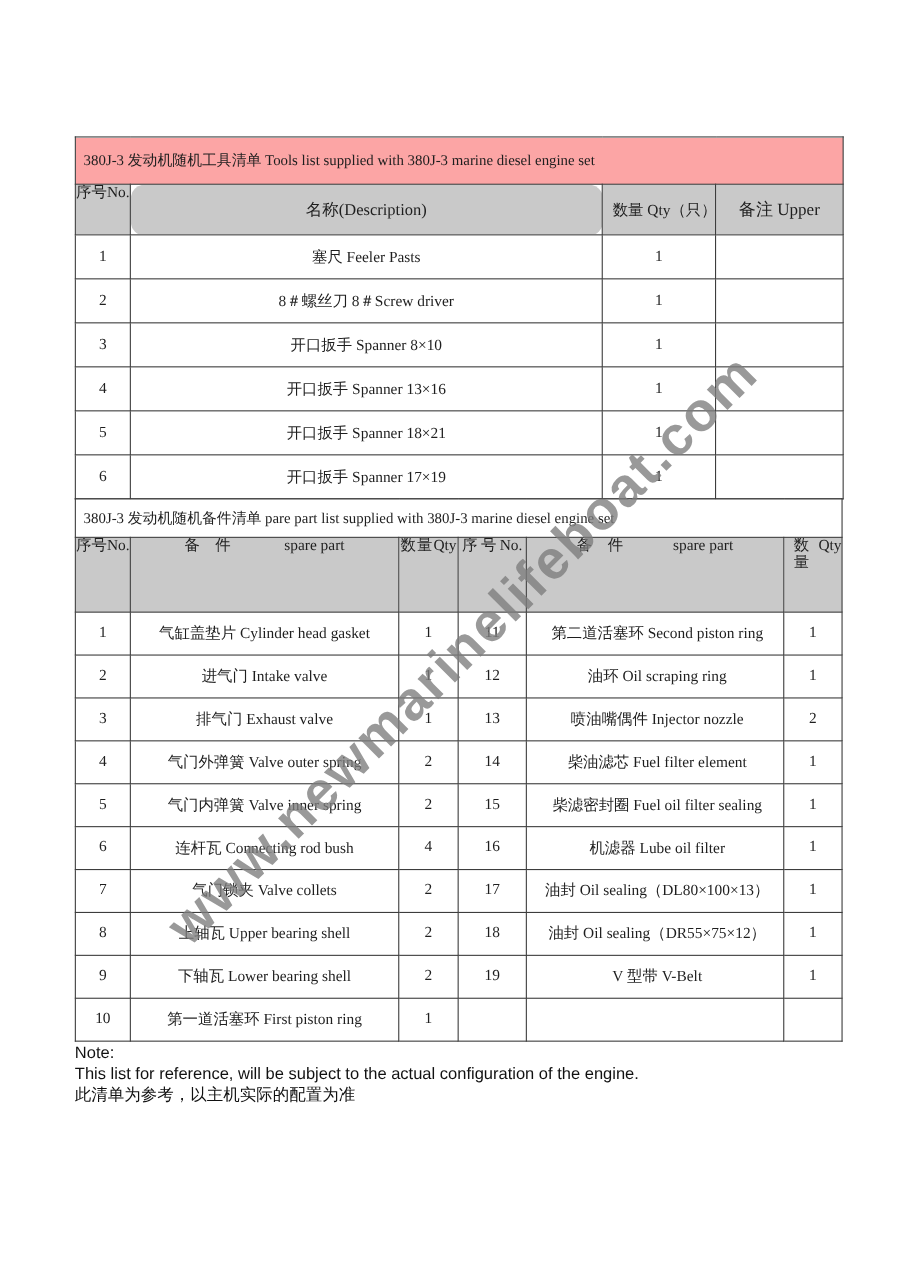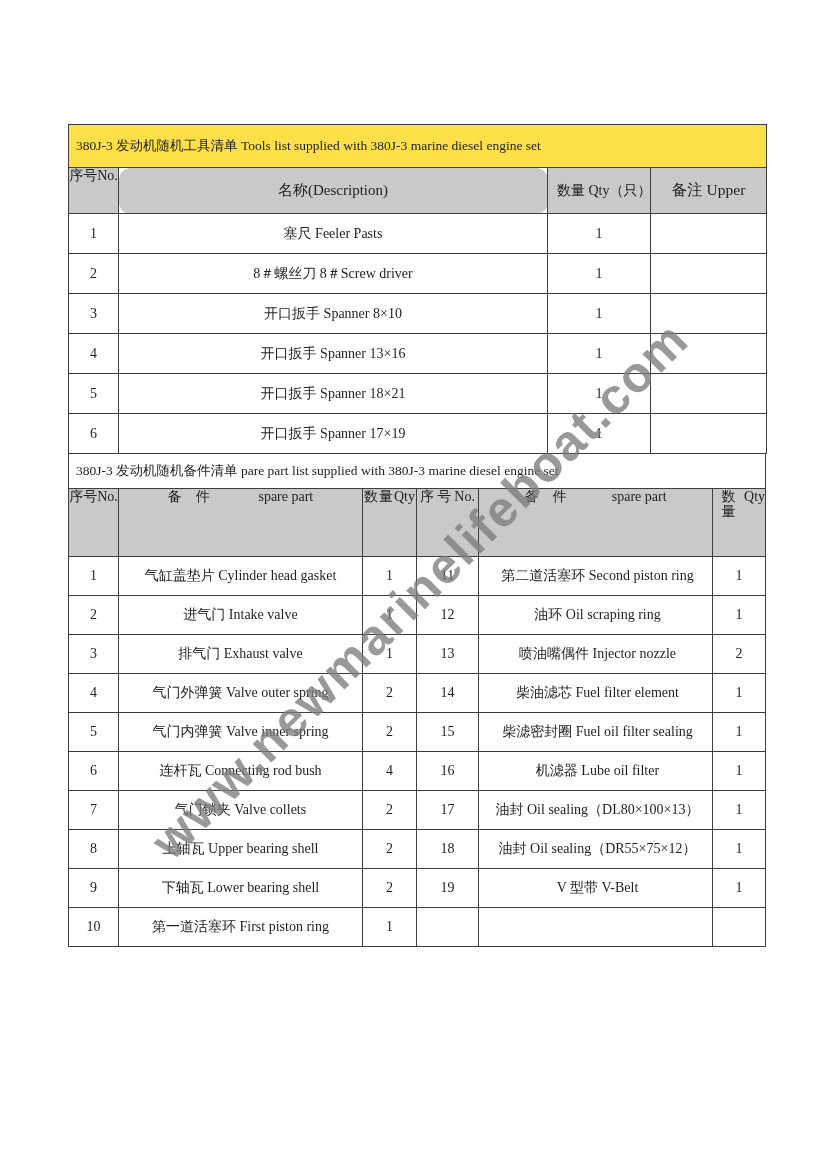--- a/index.html
+++ b/index.html
@@ -7,21 +7,21 @@
   .page {
     position:relative; width:827px; height:1170px; background:#fff;
     overflow:hidden; font-family:"Liberation Serif","DejaVu Serif",serif;
     color:#1e1e1e;
   }
   .doc { position:absolute; left:68px; top:124px; width:698px; }
   table { border-collapse:collapse; table-layout:fixed; width:698px; }
   td { border:1px solid #3d3d3d; vertical-align:middle; font-size:14px; overflow:hidden; }
   .spares { margin-top:-1px;padding-left:26px; }
 
-  .title-cell { height:43px; font-size:13.5px; padding-left:7px; background:#fde047; }
+  .title-cell { height:43px; font-size:13.5px; padding-left:7px; background:#fca5a5; }
   .title-cell-2 { height:35px; font-size:13.5px; padding-left:7px; background:#fff; }
 
   .head td { background:#c9c9c9; text-align:center; }
   .t1-head td { height:46px; }
   .t2-head td { height:68px; }
   .stack { display:flex; flex-direction:row; justify-content:space-evenly; height:100%; }
   .stack div { line-height:1.1; }
   .hdr-desc { font-size:15px;border-radius:12px; }
   .hdr-remark { font-size:15.5px; }
   .clip-cell { white-space:nowrap; text-align:left; padding-left:9px;margin-top:36px; }
@@ -243,15 +243,20 @@
         <td>10</td>
         <td>第一道活塞环 First piston ring</td>
         <td>1</td>
         <td></td>
         <td class="desc-left-align"></td>
         <td></td>
       </tr>
     </tbody>
       </table>
 
+    <div class="note">
+      <div>Note:</div>
+      <div>This list for reference, will be subject to the actual configuration of the engine.</div>
+      <div>此清单为参考，以主机实际的配置为准</div>
+    </div>
 
   </div>
 </div>
 
 </body></html>

